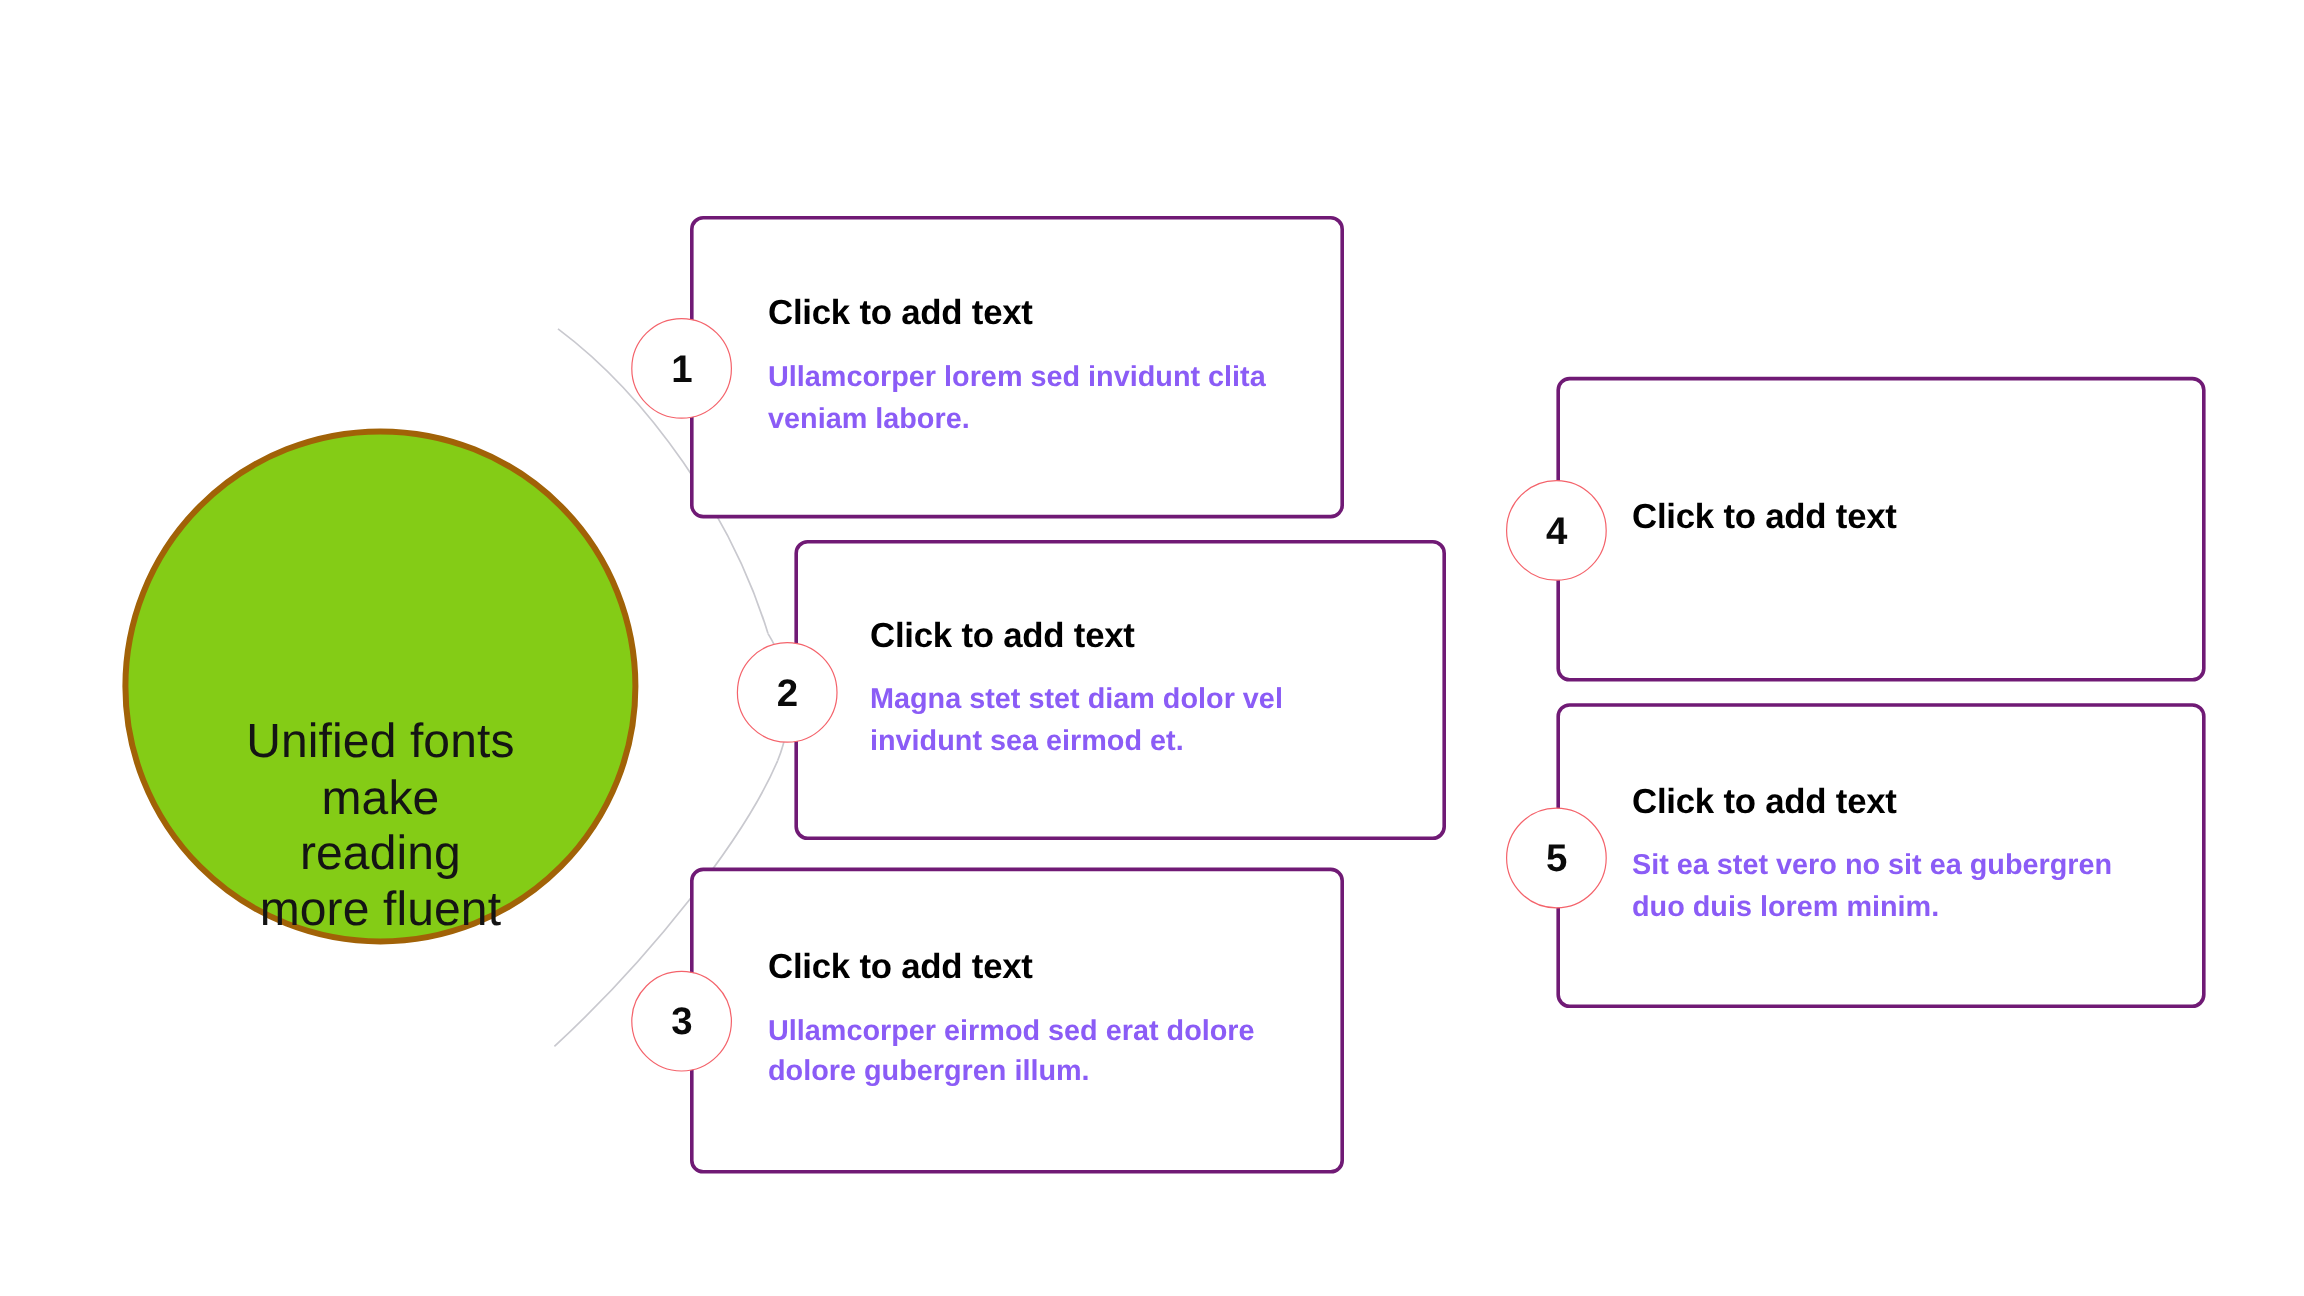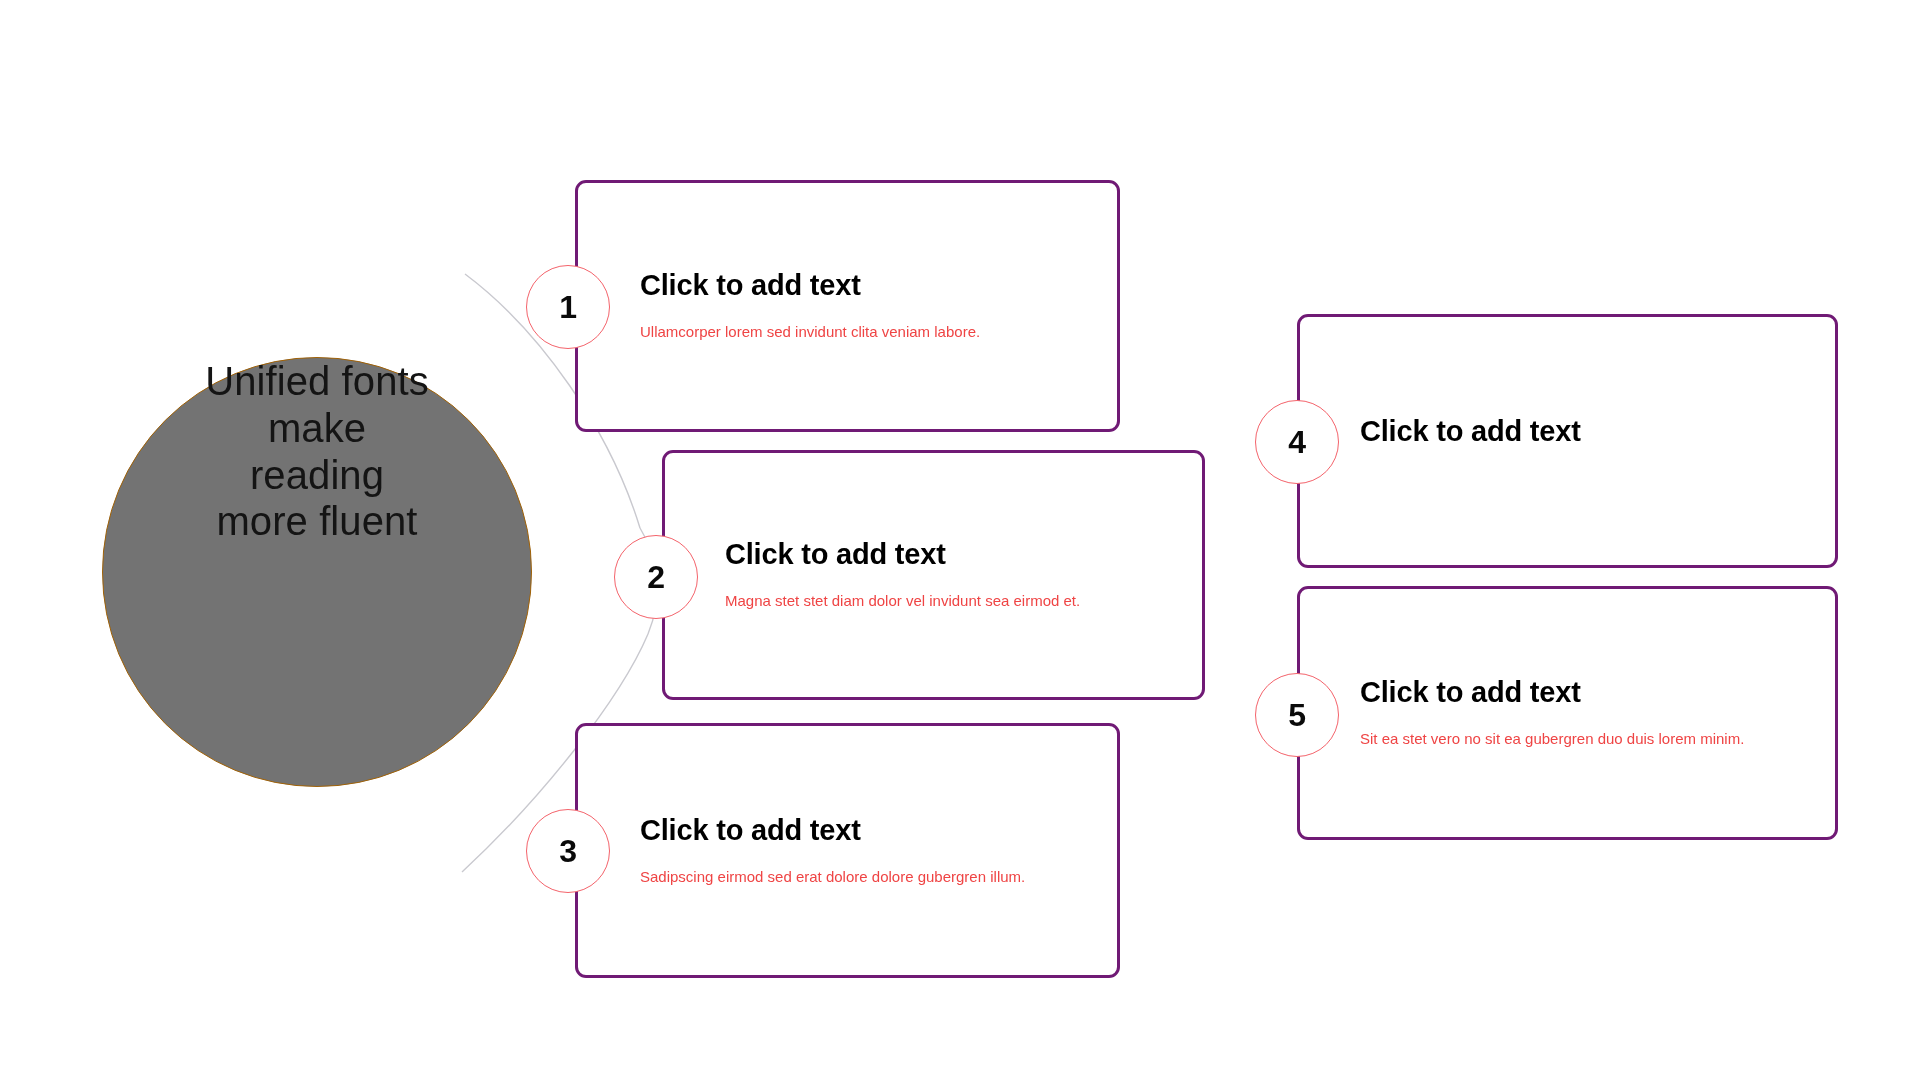--- a/index.html
+++ b/index.html
@@ -33,25 +33,25 @@
     pointer-events: none;
   }
 
   
   #hub {
     position: absolute;
     left: 102px;
     top: 357px;
     width: 430px;
     height: 430px;
-    border: 1px solid #a16207;
+    border: 5px solid #a16207;
     border-radius: 50%;
-    background: #737373;
+    background: #84cc16;
     display: flex;
-    align-items: flex-start;
+    align-items: flex-end;
     justify-content: center;
     box-sizing: border-box;
   }
   #hub-text {
     text-align: center;
     font-size: 40px;
     line-height: 1.17;
     font-weight: 400;
     color: #141414;
     letter-spacing: 0.1px;
@@ -75,23 +75,23 @@
   }
   .card-title {
     font-size: 29px;
     font-weight: 700;
     color: #000000;
     line-height: 1.15;
     letter-spacing: -0.2px;
     margin: 0 0 19px 0;
   }
   .card-body {
-    font-size: 15px;
-    font-weight: 400;
-    color: #ef4444;
+    font-size: 24px;
+    font-weight: 700;
+    color: #8b5cf6;
     line-height: 1.44;
     margin: 0;
   }
 
   
   #card-1 { left: 575px;  top: 180px; width: 545px; height: 252px; }
   #card-2 { left: 662px;  top: 450px; width: 543px; height: 250px; }
   #card-3 { left: 575px;  top: 723px; width: 545px; height: 255px; }
   #card-4 { left: 1297px; top: 314px; width: 541px; height: 254px; }
   #card-5 { left: 1297px; top: 586px; width: 541px; height: 254px; }
@@ -164,21 +164,21 @@
       <p class="card-body">Magna stet stet diam dolor vel invidunt sea eirmod et.</p>
     </div>
   </div>
   <div class="badge" id="badge-2">
     <span class="badge-num">2</span>
   </div>
 
   <div class="card" id="card-3">
     <div class="card-inner">
       <p class="card-title">Click to add text</p>
-      <p class="card-body">Sadipscing eirmod sed erat dolore dolore gubergren illum.</p>
+      <p class="card-body">Ullamcorper eirmod sed erat dolore dolore gubergren illum.</p>
     </div>
   </div>
   <div class="badge" id="badge-3">
     <span class="badge-num">3</span>
   </div>
 
   <div class="card" id="card-4">
     <div class="card-inner">
       <p class="card-title">Click to add text</p>
     </div>

